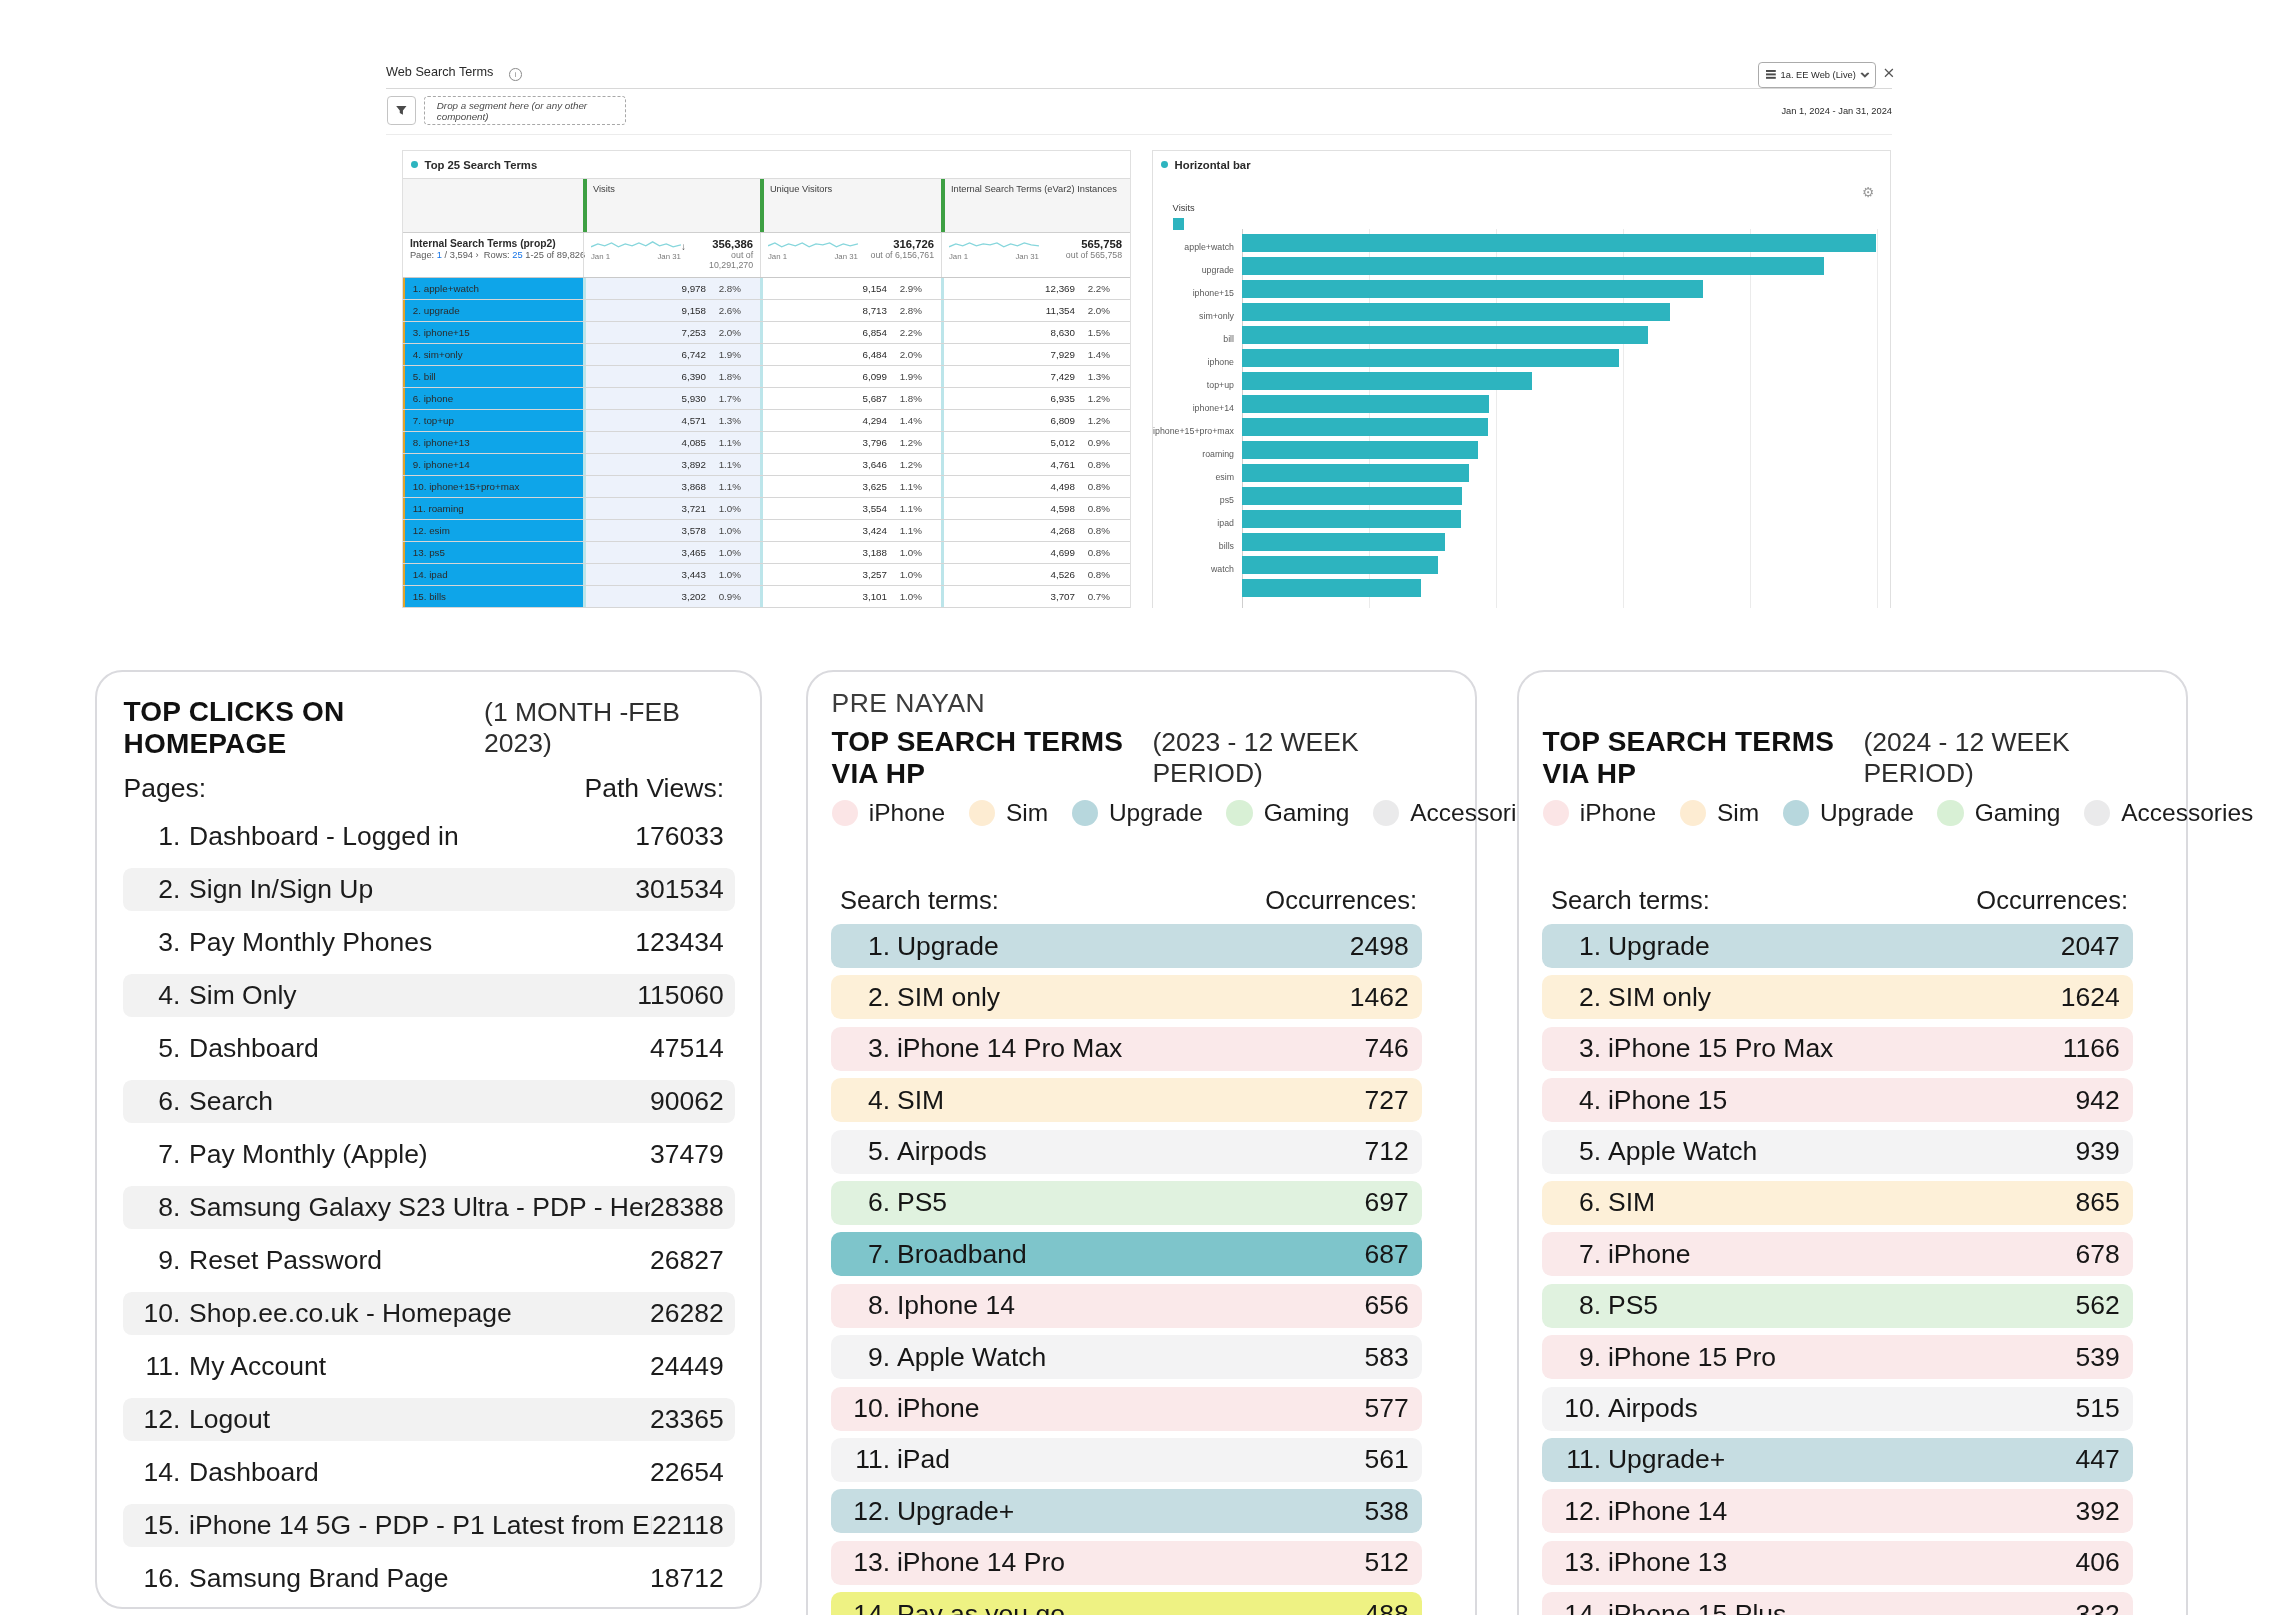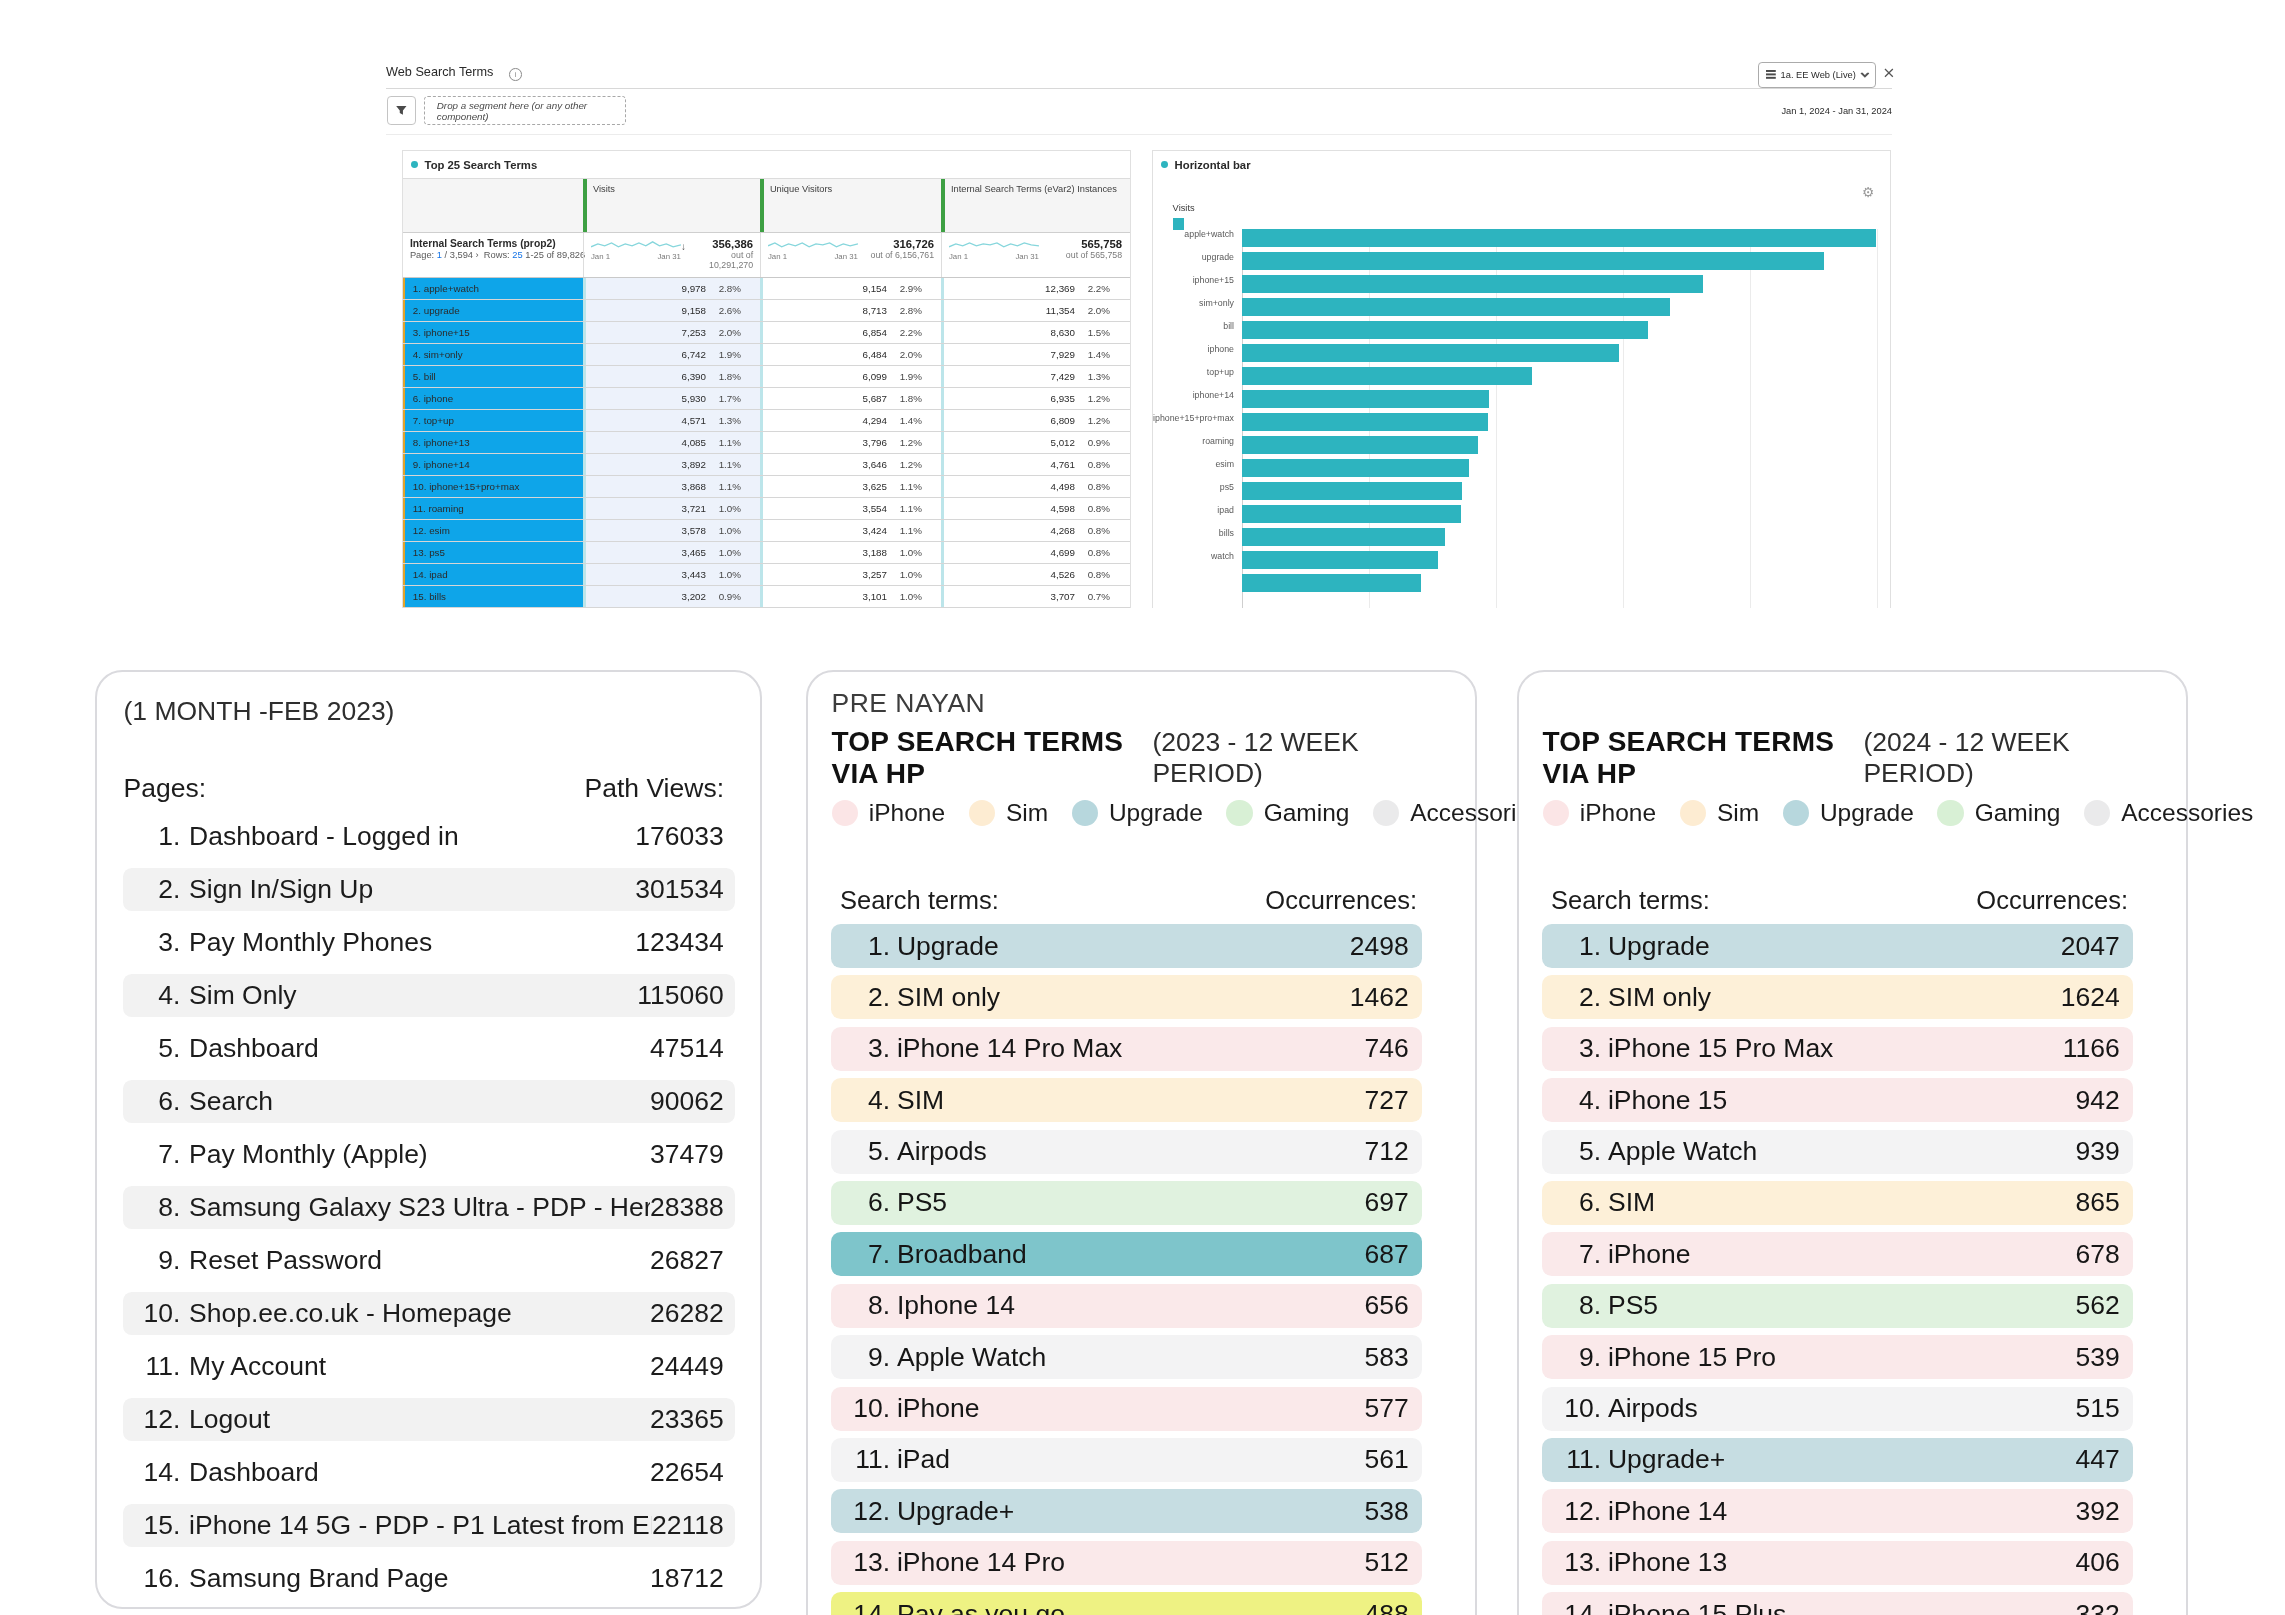--- a/index.html
+++ b/index.html
@@ -56,21 +56,21 @@
 
   
   .ccard{position:absolute;left:1152px;top:150px;width:739px;height:466px;border:1px solid #e0e0e0;background:#fff;
          box-sizing:border-box;overflow:hidden;}
   .gear{position:absolute;top:33px;right:15.7px;font-size:13.7px;color:#9a9a9a;}
   .leg{position:absolute;top:52px;left:19.6px;font-size:9.3px;color:#3a3a3a;}
   .legsq{position:absolute;top:67px;left:19.6px;width:11.8px;height:11.8px;background:#2db4bf;}
   .plot{position:absolute;top:78px;left:0;right:7.8px;height:549px;}
   .grid{position:absolute;left:89px;top:0;width:635px;height:100%;border-left:1px solid #cfcfcf;
         background:repeating-linear-gradient(to right,transparent 0 126px,#ebebeb 126px 127px);}
-  .brow{position:relative;display:flex;align-items:flex-start;height:23px;}
+  .brow{position:relative;display:flex;align-items:flex-end;height:23px;}
   .blab{width:81px;text-align:right;margin-right:7.8px;font-size:8.8px;color:#5a5a5a;white-space:nowrap;overflow:hidden;}
   .btrack{flex:1;height:17.6px;position:relative;}
   .bar{position:absolute;left:0;top:0;height:17.6px;background:#2db4bf;}
 
   
   .card{position:absolute;background:#fff;border:2px solid #dadade;border-radius:27.4px;box-sizing:border-box;}
   .card1{left:95px;top:670px;width:667px;height:939px;}
   .card2{left:806px;top:670px;width:671px;height:990px;border-bottom-left-radius:0;border-bottom-right-radius:0;}
   .card3{left:1517px;top:670px;width:671px;height:990px;border-bottom-left-radius:0;border-bottom-right-radius:0;}
   .c1-head{position:absolute;top:23.5px;left:26.5px;right:26.5px;display:flex;justify-content:space-between;align-items:baseline;}
@@ -560,20 +560,21 @@
                 <div class="bar" style="width: 179px;"></div>
               </div>
             </div>
           </div>
       </div>
     </div>
   </div>
 
   <div class="card card1">
     <div class="c1-head">
+      <span class="ctitle">TOP CLICKS ON HOMEPAGE</span>
       <span class="cperiod">(1 MONTH -FEB 2023)</span>
     </div>
     <div class="c1-cols">
       <span>Pages:</span>
       <span>Path Views:</span>
     </div>
     <div class="c1-rows" id="hp-rows">
         <div class="crow">
           <span class="rk">1.</span>
           <span class="lb">Dashboard - Logged in</span>

